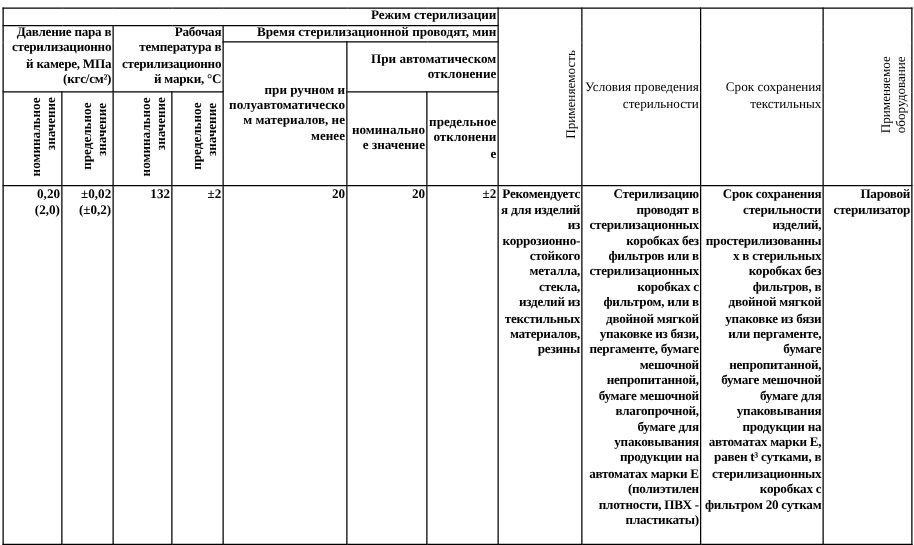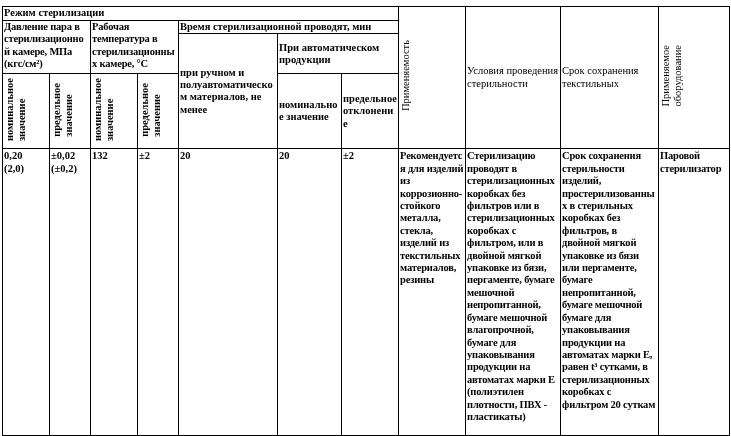--- a/index.html
+++ b/index.html
@@ -1,21 +1,21 @@
 <!DOCTYPE html>
 <html><head>
 <meta charset="utf-8">
 <style>
   html, body { margin: 0; padding: 0; background: #ffffff; }
   body { width: 731px; height: 436px; position: relative; overflow: hidden;
          font-family: "Liberation Serif", "DejaVu Serif", serif; color: #000; }
   table { position: absolute; left: 2px; top: 6px; border-collapse: collapse;
           table-layout: fixed; width: 727px; }
   td { border: 1px solid #000; padding: 0 1px; font-size: 10.5px; line-height: 12.4px;
-       text-align: left; vertical-align: top; overflow: hidden; word-wrap: break-word; }
+       text-align: right; vertical-align: top; overflow: hidden; word-wrap: break-word; }
   td.mid { vertical-align: middle; }
   td.bold { font-weight: bold; }
   .vert { writing-mode: vertical-rl; transform: rotate(180deg); display: inline-block;
           white-space: pre-line; font-size: 10.5px; line-height: 12px; }
   .body-row td { padding-top: 1px; margin-top: 18px; }
   .tight { letter-spacing: -0.2px; }
 </style>
 </head>
 <body>
 
@@ -41,26 +41,26 @@
     </td>
     <td rowspan="4" class="mid">Условия проведения стерильности</td>
     <td rowspan="4" class="mid">Срок сохранения текстильных</td>
     <td rowspan="4" class="mid">
       <span class="vert">Применяемое
 оборудование</span>
     </td>
   </tr>
   <tr style="height:12px">
     <td colspan="2" rowspan="2" class="bold tight">Давление пара в стерилизационной камере, МПа (кгс/см²)</td>
-    <td colspan="2" rowspan="2" class="bold tight">Рабочая температура в стерилизационных камере, °С</td>
+    <td colspan="2" rowspan="2" class="bold tight">Рабочая температура в стерилизационной марки, °С</td>
     <td colspan="3" class="bold mid">Время стерилизационной проводят, мин</td>
   </tr>
   <tr style="height:40px">
     <td rowspan="2" class="bold mid">при ручном и полуавтоматическом материалов, не менее</td>
-    <td colspan="2" class="bold mid">При автоматическом продукции</td>
+    <td colspan="2" class="bold mid">При автоматическом отклонение</td>
   </tr>
   <tr style="height:75px">
     <td class="mid bold">
       <span class="vert">номинальное
 значение</span>
     </td>
     <td class="mid bold">
       <span class="vert">предельное
 значение</span>
     </td>

